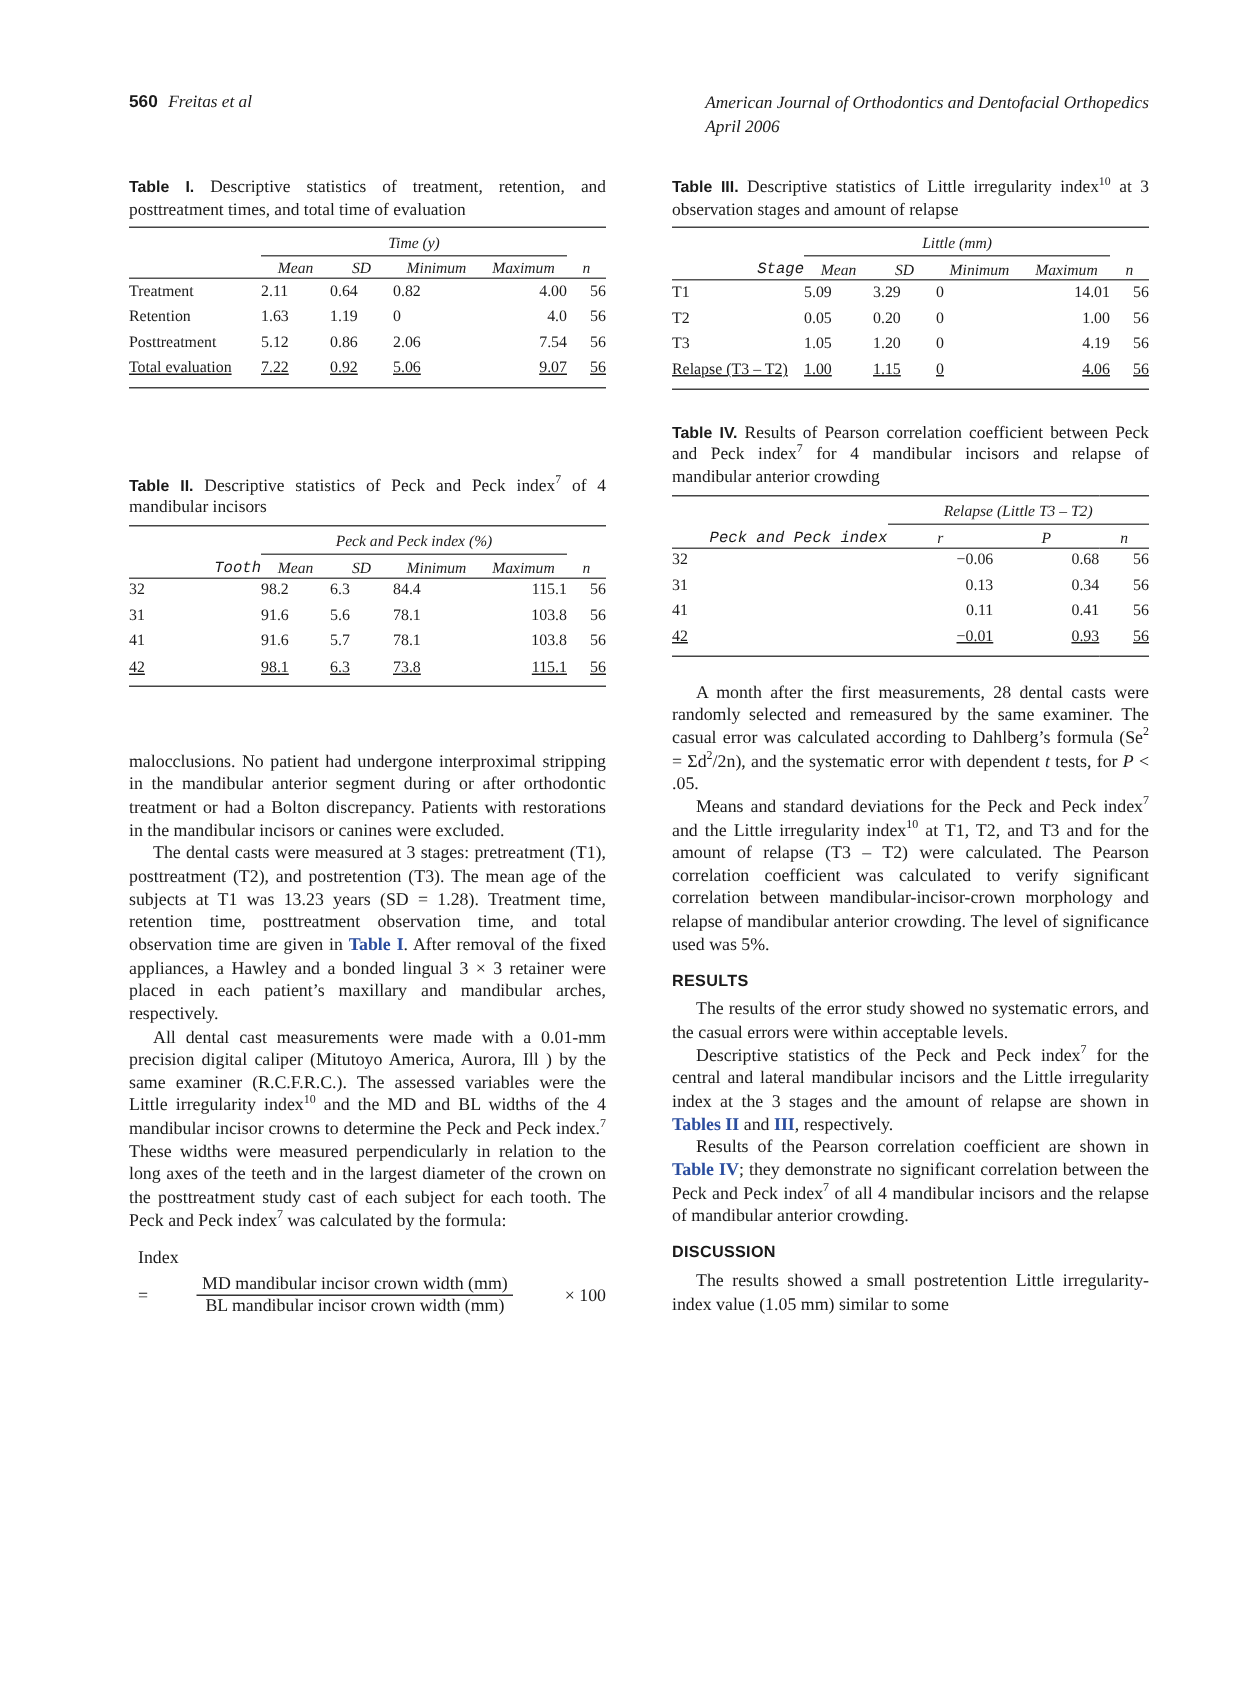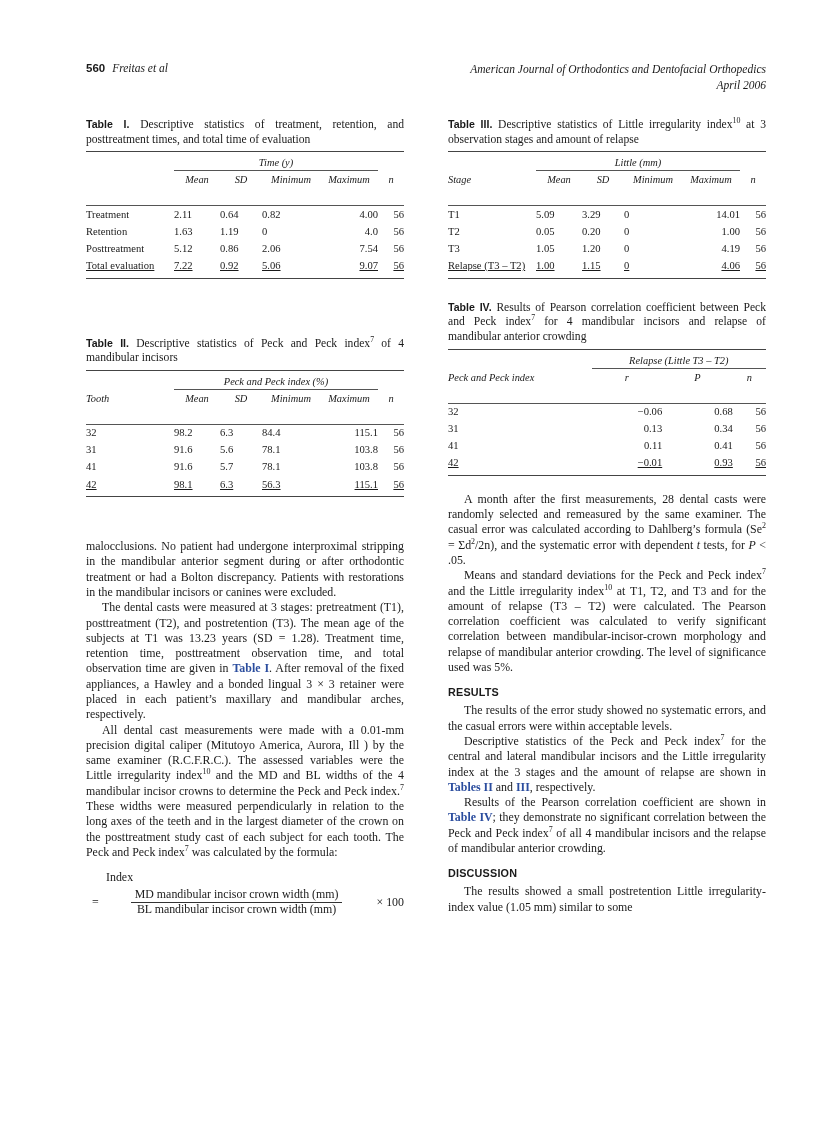--- a/index.html
+++ b/index.html
@@ -39,21 +39,20 @@
   .runhead-left .pageno {
     font-family: "Liberation Sans", sans-serif;
     font-weight: bold;
     font-style: normal;
     font-size: 11.5px;
     margin-right: 7px;
   }
   .runhead-right {
     position: absolute;
     right: 0; top: 0;
-    text-align: right;
     font-size: 11.5px;
     font-style: italic;
     line-height: 1.35;
   }
 
   
   .col {
     position: absolute;
     width: 318px;
   }
@@ -100,23 +99,23 @@
   tr.spanrule td div.sr {
     border-top: 1.0px solid #555;
     height: 0;
     font-size: 0;
     line-height: 0;
   }
   tr.headrow td {
     font-style: italic;
     font-size: 10.4px;
     padding-top: 3px;
-    padding-bottom: 20px;
-  }
-  tr.headrow td.hstub { text-align: left; }
+    padding-bottom: 0;
+  }
+  tr.headrow td.hstub { text-align: right; font-family: Liberation Mono, monospace; }
   tr.headrow td.hnum  { text-align: center; }
   tr.headrow td.hn    { text-align: center; }
 
   tr.datarow td {
     padding-top: 2.3px;
     padding-bottom: 2.3px;
     font-size: 10.6px;
     line-height: 1.18;
   }
   tr.datarow:first-of-type td { padding-top: 5px; }
@@ -158,21 +157,21 @@
     font-size: 10.8px;
     letter-spacing: 0.2px;
     margin: 11px 0 5px 0;
   }
 
   
   .formula-wrap {
     margin-top: 10px;
     font-size: 11.9px;
   }
-  .f-index { margin-left: 20px; margin-bottom: 2px; }
+  .f-index { margin-left: 6px; margin-bottom: 2px; }
   .f-row {
     display: flex;
     align-items: center;
     margin-left: 6px;
   }
   .f-eq { margin-right: 4px; }
   .f-frac {
     display: inline-block;
     text-align: center;
   }
@@ -337,21 +336,21 @@
             <td class="num">91.6</td>
             <td class="num">5.7</td>
             <td class="num">78.1</td>
             <td class="numr">103.8</td>
             <td class="nn">56</td>
           </tr>
           <tr class="datarow lastrow rule-bottom">
             <td class="stub">42</td>
             <td class="num">98.1</td>
             <td class="num">6.3</td>
-            <td class="num">56.3</td>
+            <td class="num">73.8</td>
             <td class="numr">115.1</td>
             <td class="nn">56</td>
           </tr>
         </tbody>
       </table>
     </div>
 
     <div class="gap-b"></div>
 
     <p class="body"><span>malocclusions. No patient had undergone interproximal stripping in the mandibular anterior segment during or after orthodontic treatment or had a Bolton discrepancy. Patients with restorations in the mandibular incisors or canines were excluded.</span></p>

